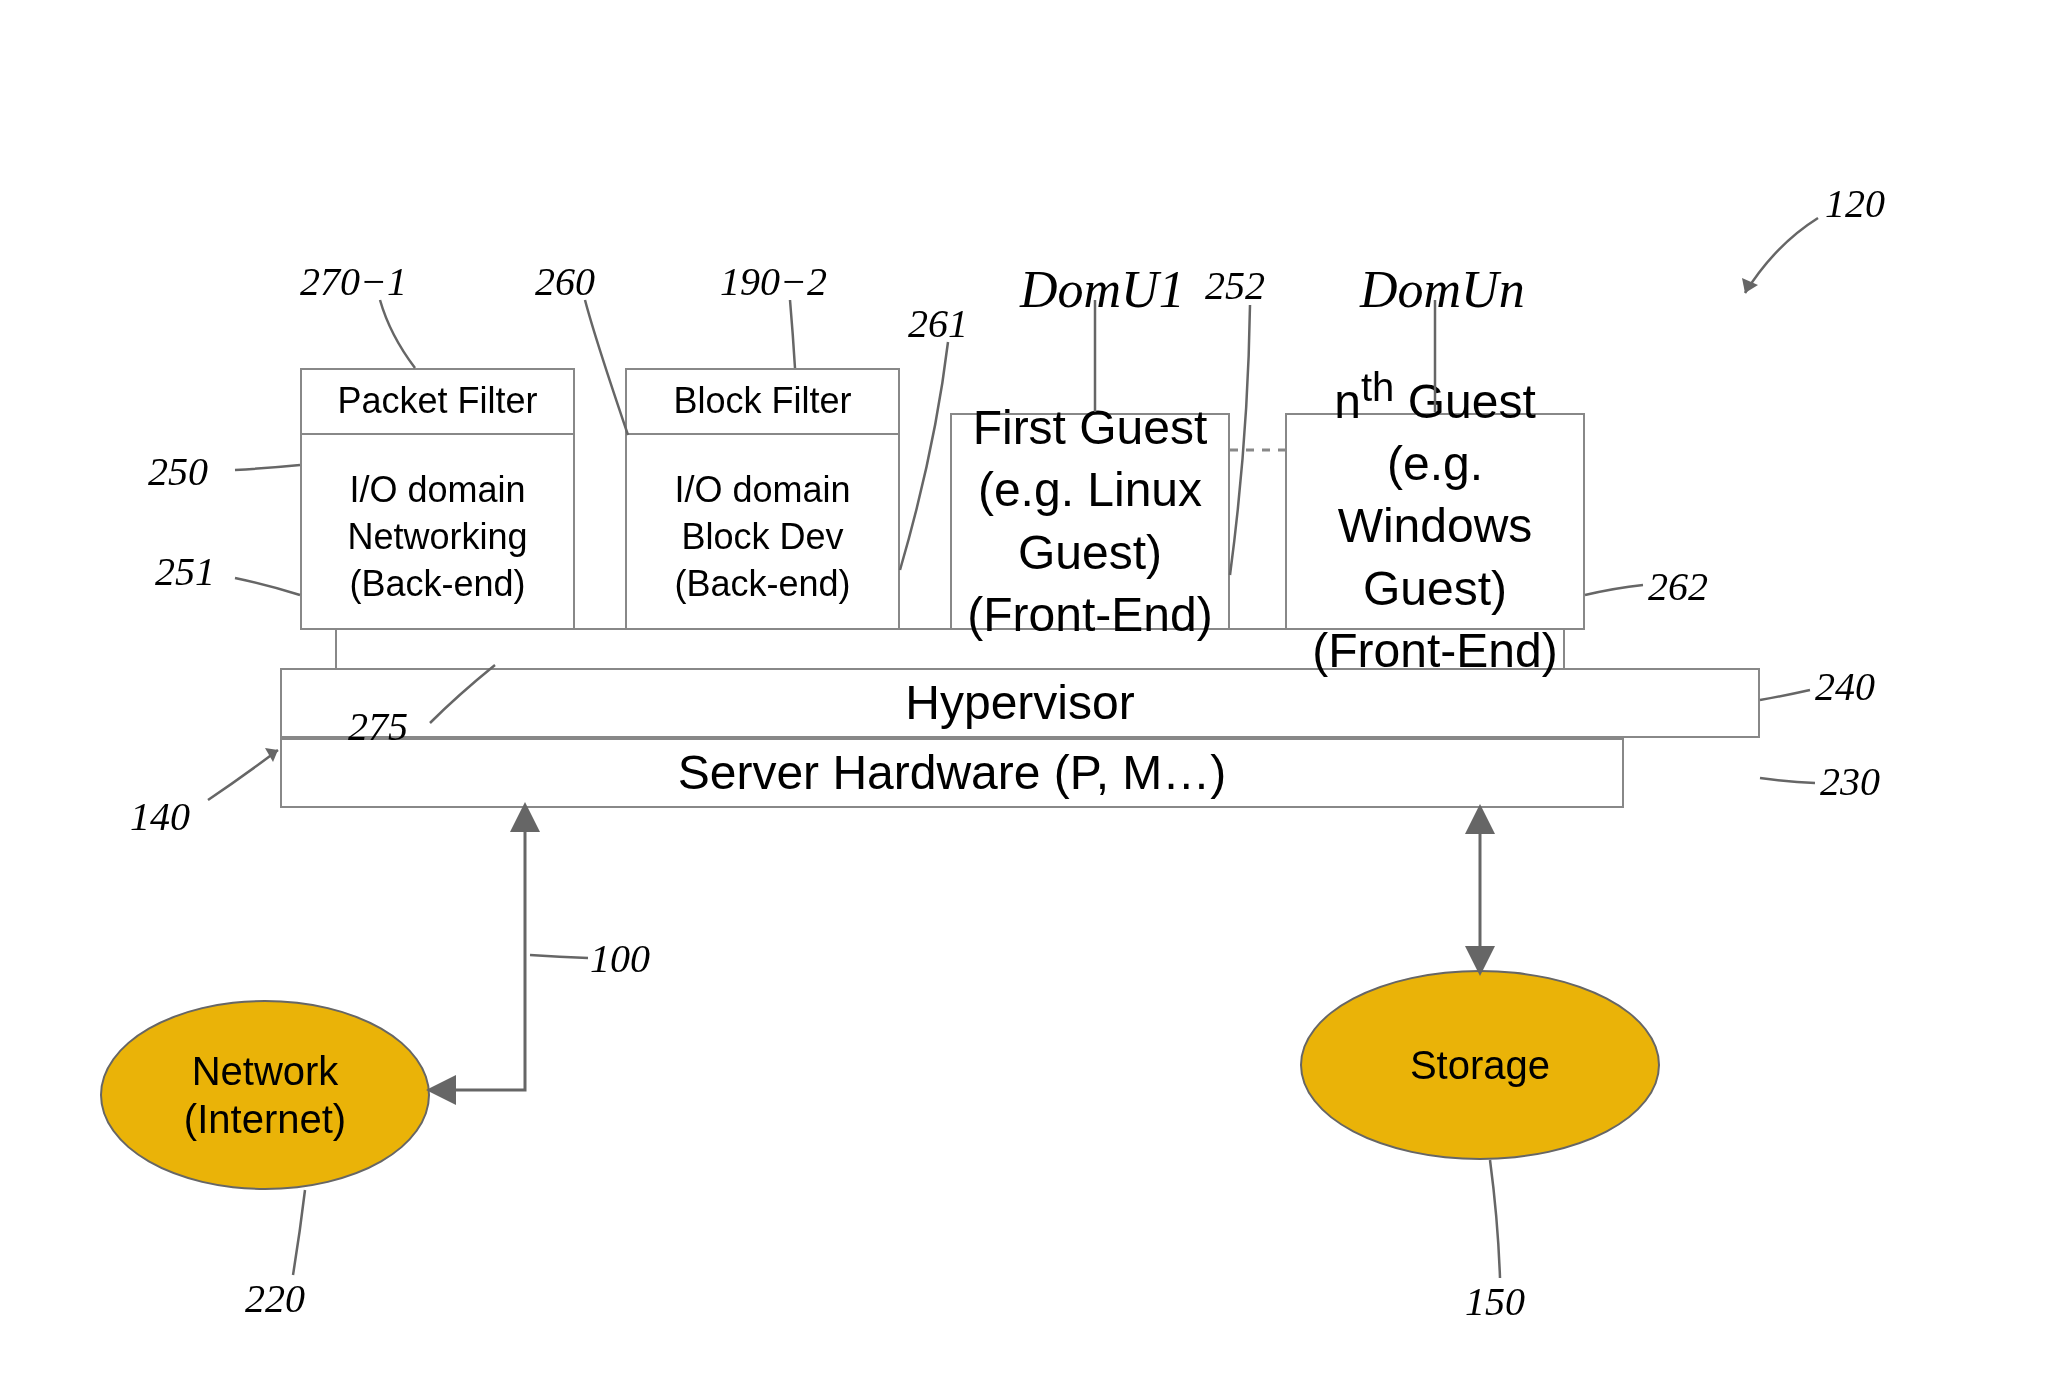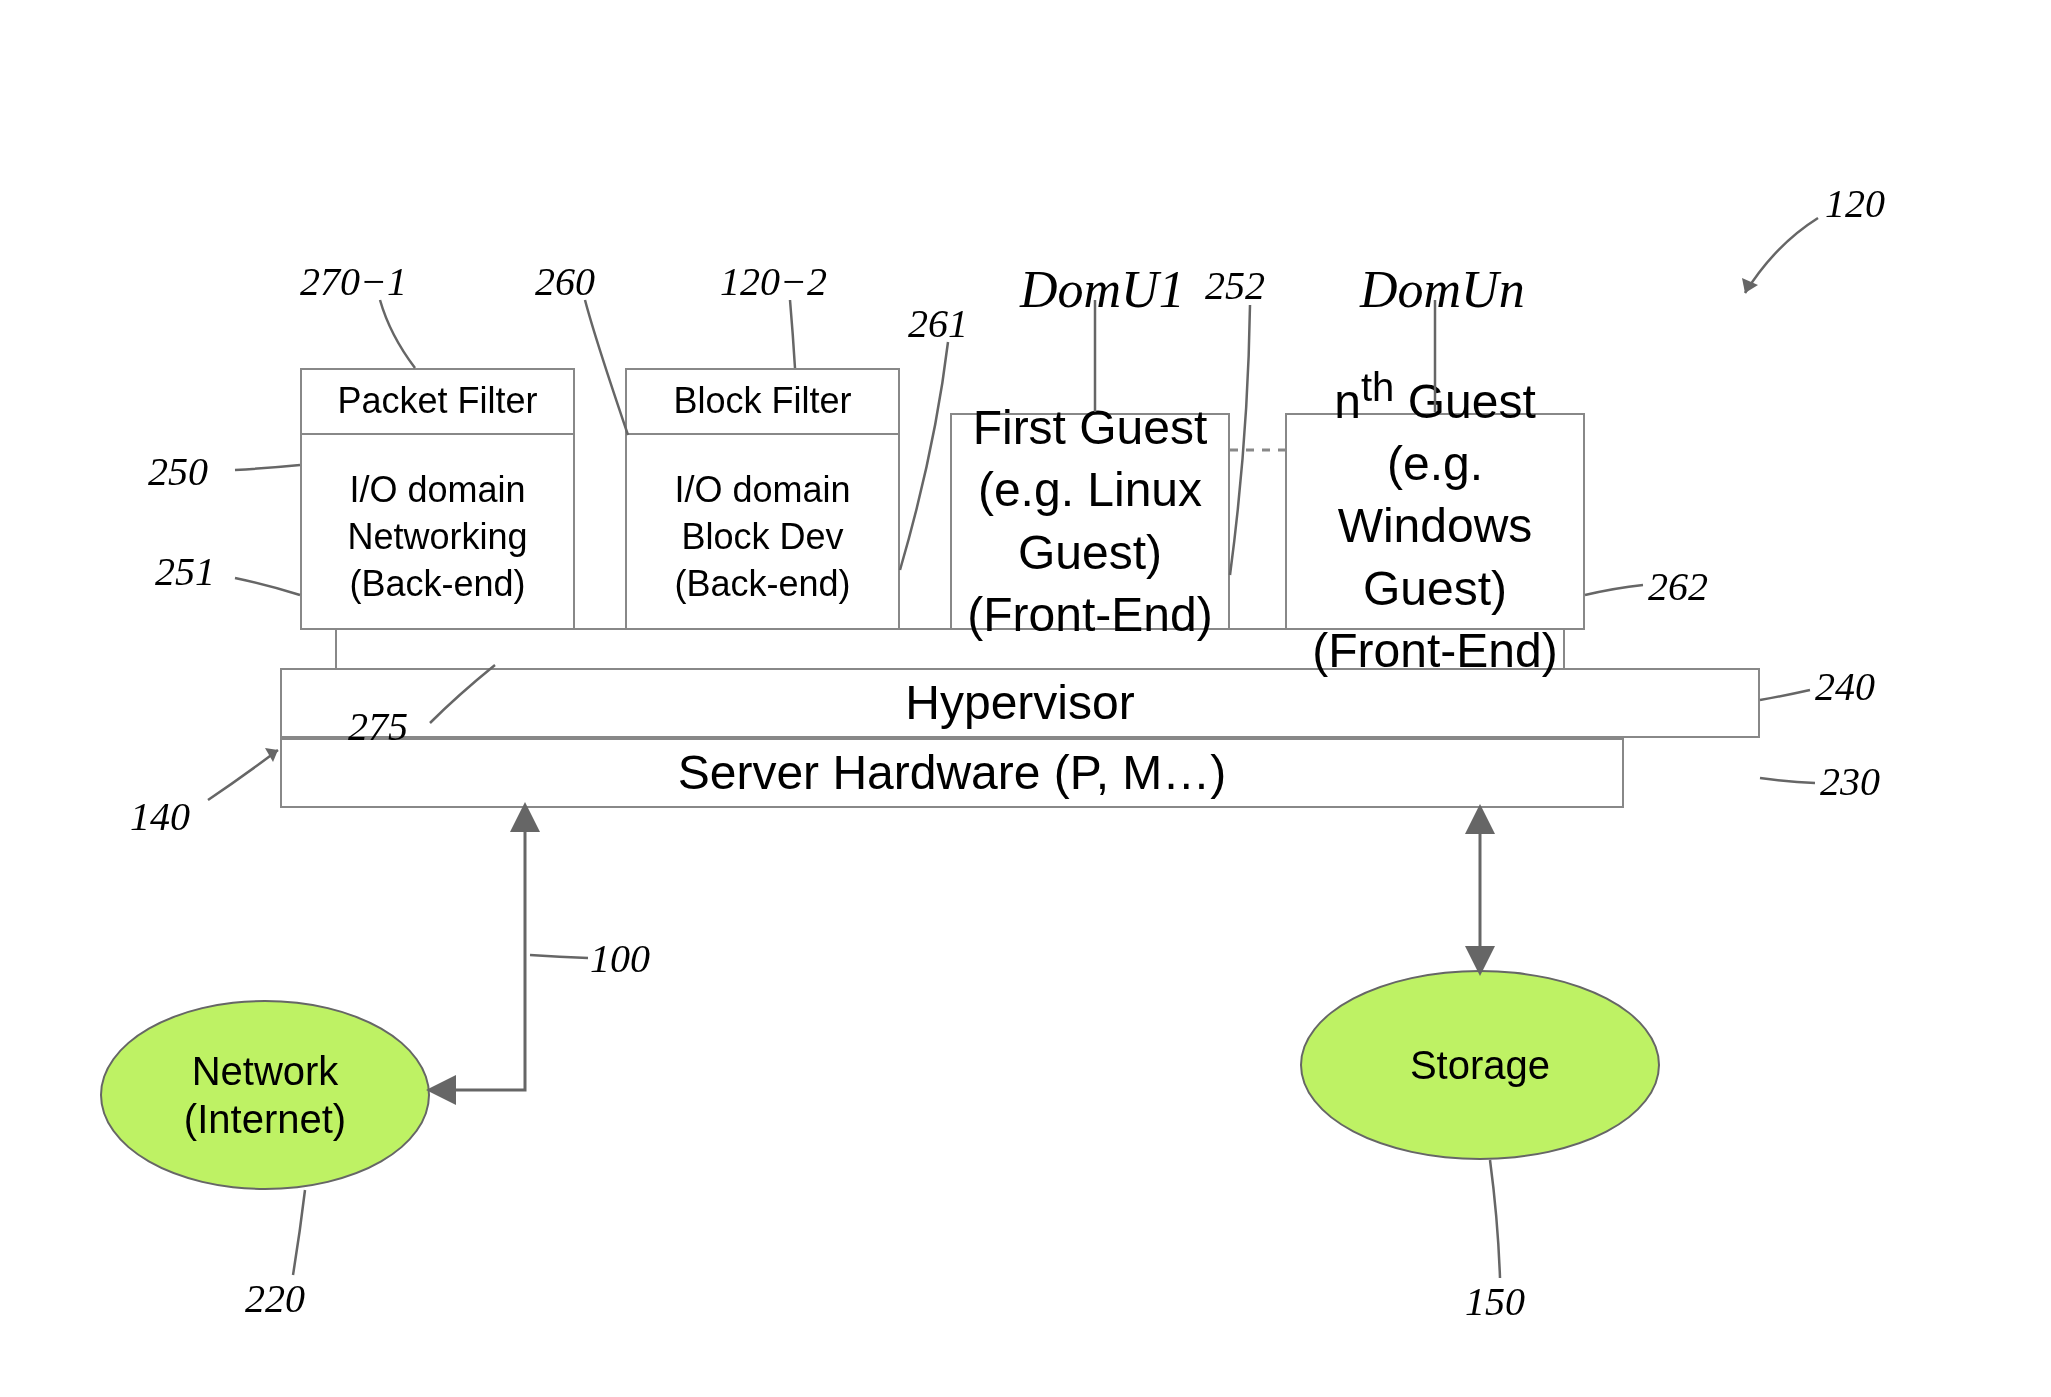--- a/index.html
+++ b/index.html
@@ -36,21 +36,21 @@
       flex-direction: column;
       font-size: 36px;
       text-align: center;
       line-height: 1.3;
       gap: 12px;
     }
     .ellipse {
       position: absolute;
       border: 2px solid #666;
       border-radius: 50%;
-      background: #bef264;
+      background: #eab308;
       display: flex;
       align-items: center;
       justify-content: center;
       text-align: center;
       font-size: 40px;
       line-height: 1.2;
     }
     .ref-label {
       position: absolute;
       font-style: italic;
@@ -142,21 +142,21 @@
 
 <div class="top-label" style="left:1020px; top:260px;">
   <span>DomU1</span>
 </div>
 <div class="top-label" style="left:1360px; top:260px;">
   <span>DomUn</span>
 </div>
 
 <div class="ref-label" style="left:300px; top:258px;"><span>270−1</span></div>
 <div class="ref-label" style="left:535px; top:258px;"><span>260</span></div>
-<div class="ref-label" style="left:720px; top:258px;"><span>120−2</span></div>
+<div class="ref-label" style="left:720px; top:258px;"><span>190−2</span></div>
 <div class="ref-label" style="left:1205px; top:262px;"><span>252</span></div>
 <div class="ref-label" style="left:1825px; top:180px;"><span>120</span></div>
 <div class="ref-label" style="left:148px; top:448px;"><span>250</span></div>
 <div class="ref-label" style="left:155px; top:548px;"><span>251</span></div>
 <div class="ref-label" style="left:908px; top:300px;"><span>261</span></div>
 <div class="ref-label" style="left:1648px; top:563px;"><span>262</span></div>
 <div class="ref-label" style="left:1815px; top:663px;"><span>240</span></div>
 <div class="ref-label" style="left:1820px; top:758px;"><span>230</span></div>
 <div class="ref-label" style="left:348px; top:703px;"><span>275</span></div>
 <div class="ref-label" style="left:130px; top:793px;"><span>140</span></div>

